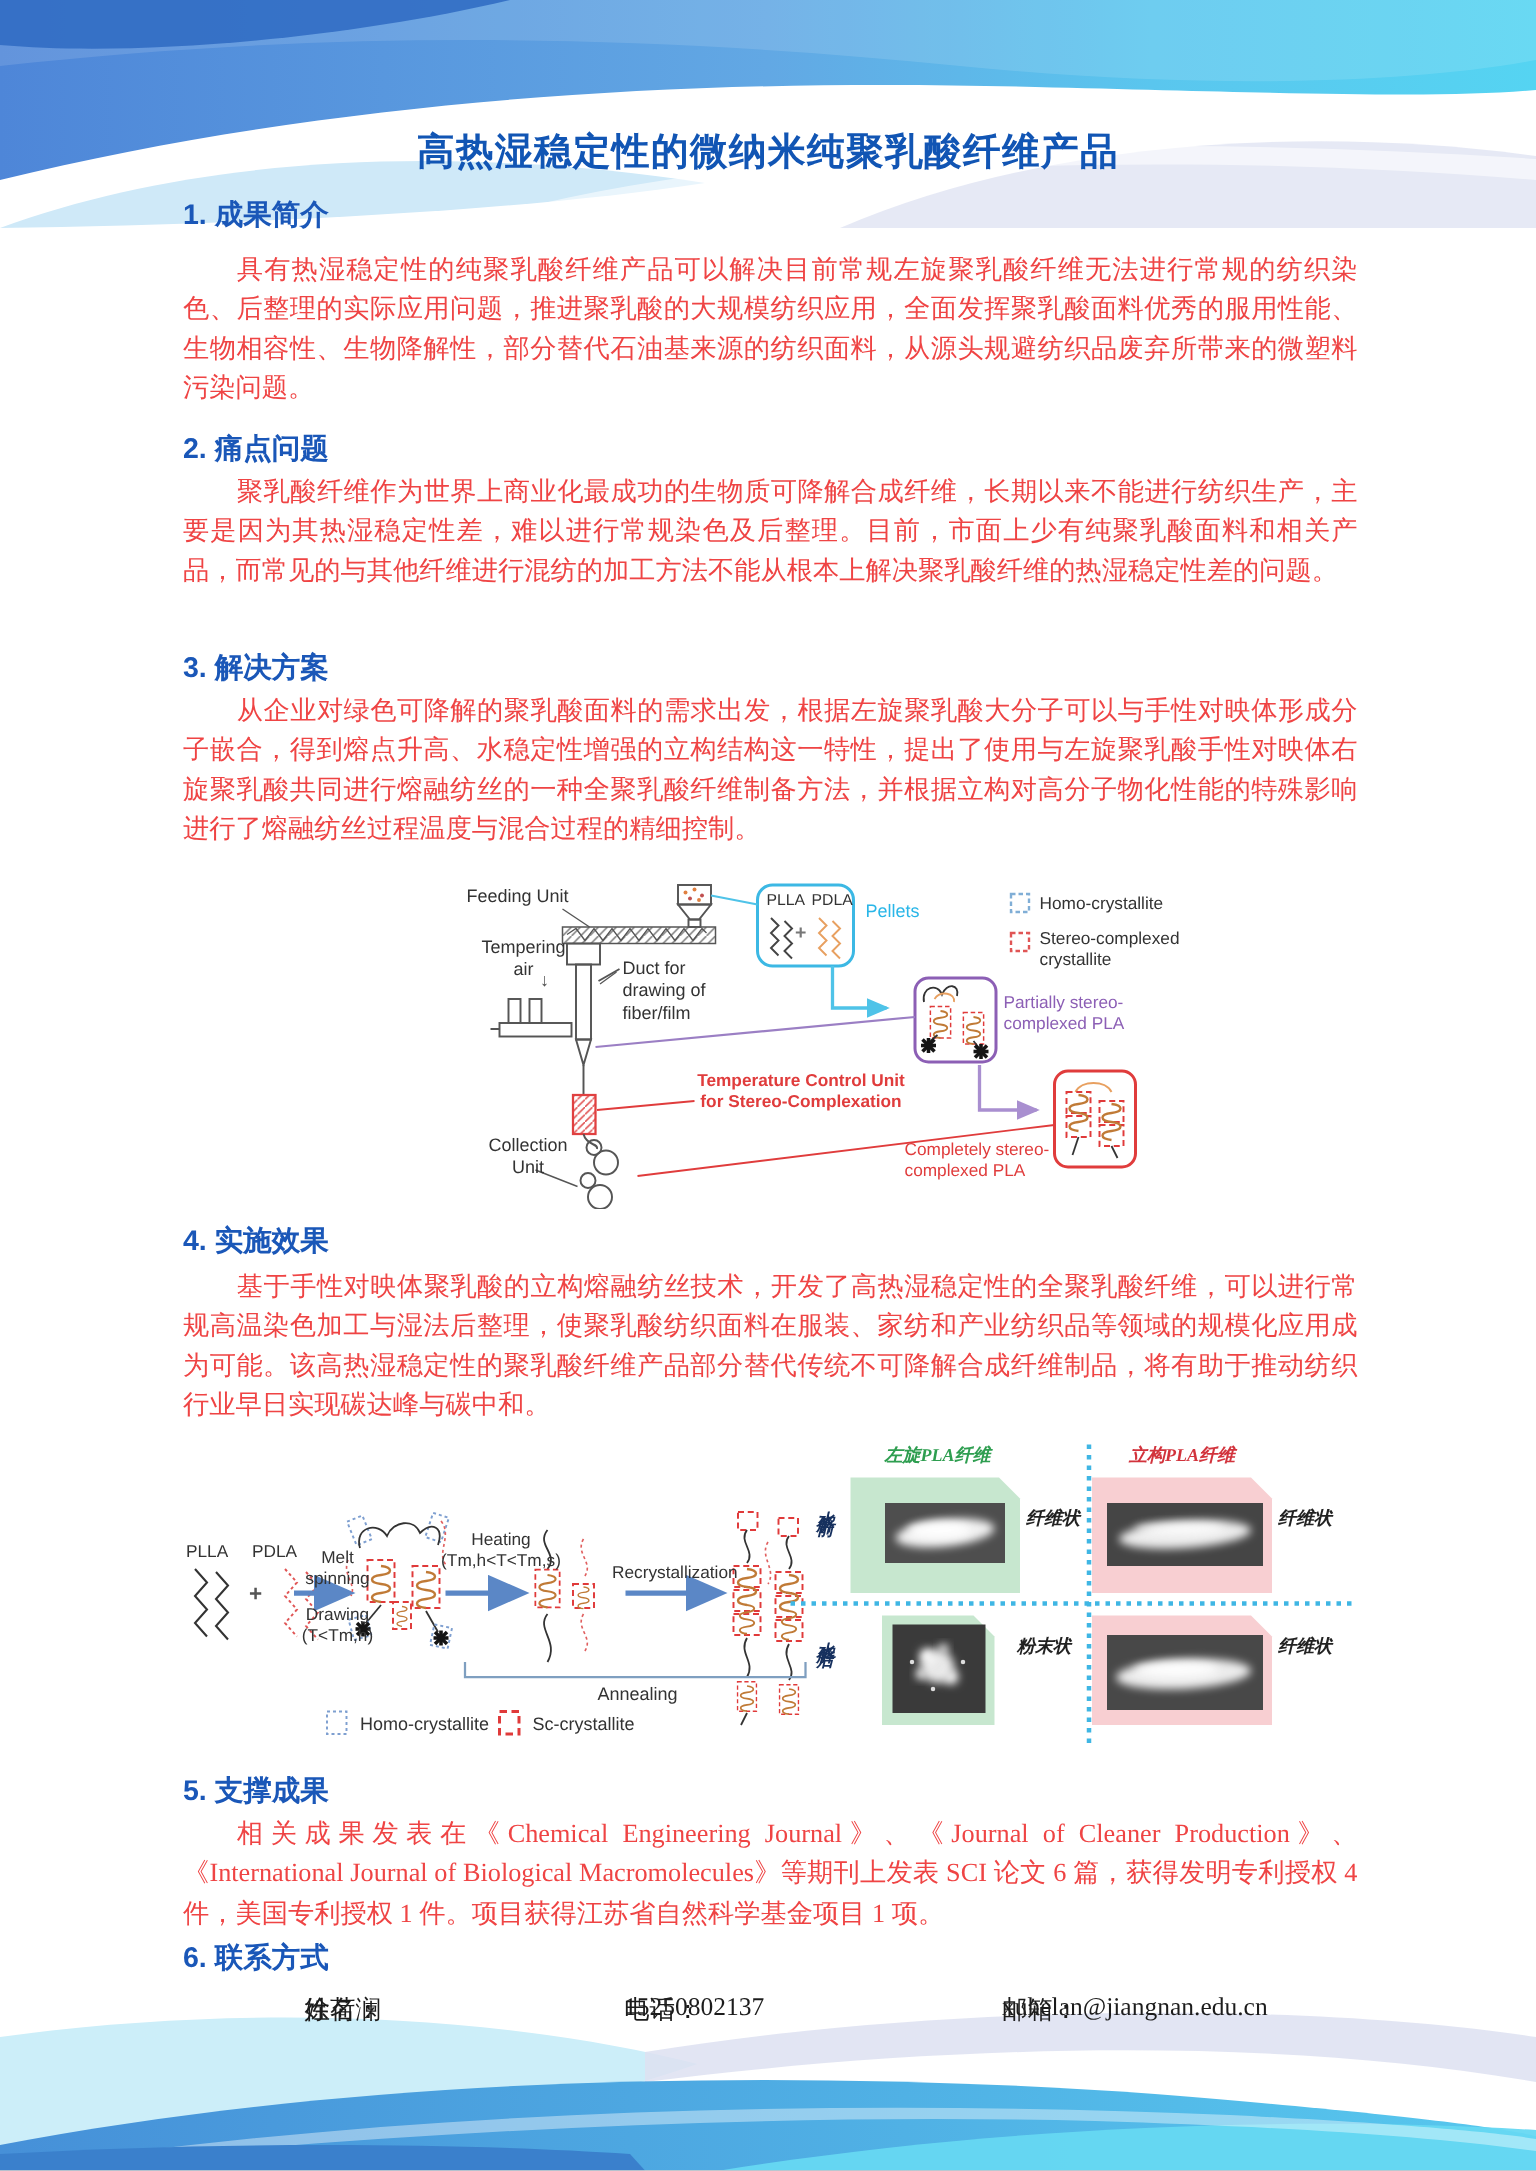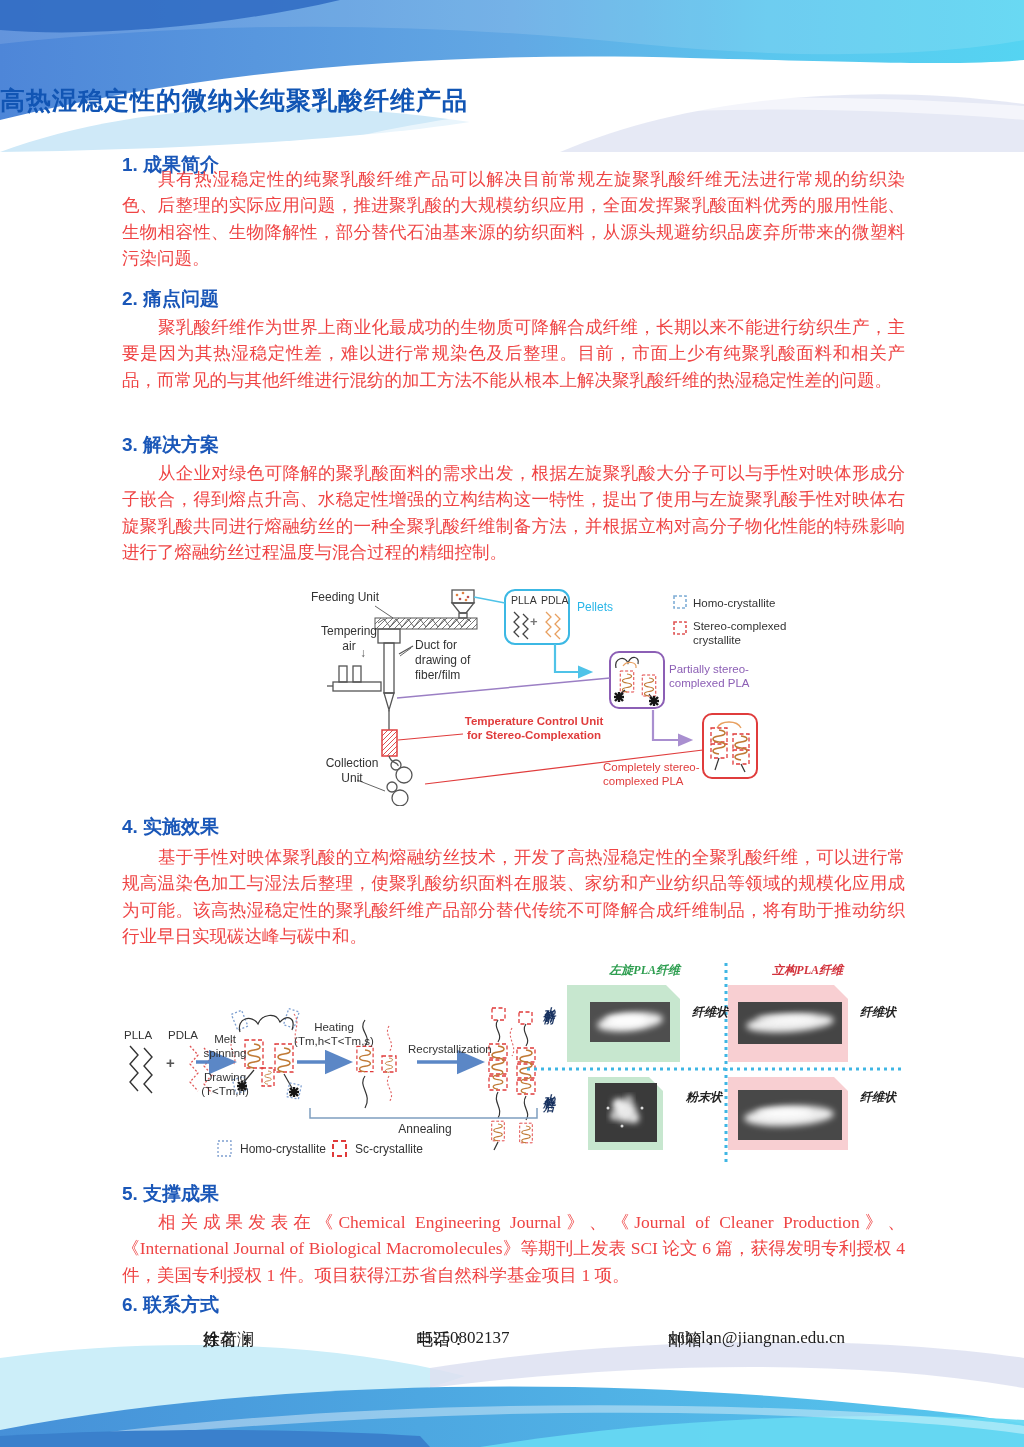--- a/index.html
+++ b/index.html
@@ -1,40 +1,40 @@
 <!DOCTYPE html>
 <html><head>
 <meta charset="utf-8">
 <style>
   html,body{margin:0;padding:0;background:#9aa0a6;}
   .page{position:relative;width:1024px;height:1447px;margin:0 auto;background:#ffffff;overflow:hidden;
         font-family:"Liberation Serif","DejaVu Serif",serif;color:#1c1c1c;}
   .abs{position:absolute;}
   svg{display:block;}
-  .title{position:absolute;left:0;right:0;top:84px;text-align:left;z-index:5;
+  .title{position:absolute;left:0;right:0;top:84px;text-align:center;z-index:5;
          font-family:"Liberation Sans","DejaVu Sans",sans-serif;font-weight:bold;
          font-size:25px;color:#1155b4;letter-spacing:1px;}
   .heading{position:absolute;left:122px;width:782px;z-index:2;
            font-family:"Liberation Sans","DejaVu Sans",sans-serif;font-weight:bold;
            font-size:19px;color:#1a57b8;}
   .body-text{position:absolute;left:122px;width:783px;z-index:2;
              font-size:17.5px;line-height:26.4px;text-align:justify;text-indent:2.05em;color:#ef4444;}
   .fig{position:absolute;z-index:2;}
   .f1-label{position:absolute;font-family:"Liberation Sans","DejaVu Sans",sans-serif;
             font-size:12px;line-height:1.25;color:#333;}
   .f2-label{position:absolute;font-family:"Liberation Sans","DejaVu Sans",sans-serif;
             font-size:11.5px;line-height:1.22;color:#333;}
   .center{text-align:center;}
   .red-note{color:#e03c3c;font-weight:bold;font-size:11.5px;}
   .purple-note{color:#8c5fb5;}
   .red-note2{color:#e03c3c;}
   .cyan-note{color:#29b6e8;}
   .ind-box{border:1.6px solid #e03c3c;font-weight:bold;font-size:9.5px;line-height:1.5;
            padding:5px 3px;text-align:center;color:#333;background:#fff;}
-  .kai{font-family:"Liberation Serif","DejaVu Serif",serif;font-style:italic;font-weight:bold;text-align:right;}
+  .kai{font-family:"Liberation Serif","DejaVu Serif",serif;font-style:italic;font-weight:bold;}
   .vert{writing-mode:vertical-rl;letter-spacing:3px;color:#16305e;font-size:11.5px;}
   .contact-row{position:absolute;left:122px;top:1328px;width:783px;height:26px;z-index:6;font-size:17px;}
   .contact-row span{position:absolute;top:0;white-space:nowrap;margin-left:24px;}
   .page-number{position:absolute;left:0;right:0;top:1360px;text-align:center;z-index:6;
                font-size:14.5px;color:#1d1d1d;}
   
   .mk{stroke:#555;fill:none;stroke-width:1.3;}
   .co{stroke:#c07a36;fill:none;stroke-width:1.6;}
   .rb{stroke:#e03a3a;fill:none;stroke-width:1.3;stroke-dasharray:4 2.5;}
   .bb{stroke:#7e9fd0;fill:none;stroke-width:1.3;stroke-dasharray:2 2;}
@@ -60,21 +60,21 @@
     <path d="M0,44 C220,20 420,22 640,44 C800,60 940,56 1024,40 L1024,0 L0,0 Z" fill="rgba(255,255,255,0.12)"></path>
     <path d="M0,0 L340,0 C230,26 90,38 0,30 Z" fill="#2e6ac2" opacity="0.85"></path>
     <path d="M0,120 C230,64 470,52 690,58 C860,62 960,66 1024,60 L1024,152 L0,152 Z" fill="#ffffff"></path>
     <path d="M560,152 C700,92 880,84 1024,104 L1024,152 Z" fill="#dde1f1" opacity="0.75"></path>
     <path d="M0,152 C130,104 300,96 470,122 C340,142 150,150 0,152 Z" fill="#cfe9f8"></path>
     <path d="M300,152 C480,96 760,88 1024,106 L1024,120 C780,100 520,108 340,152 Z" fill="rgba(255,255,255,0.55)"></path>
   </svg>
 
   <div class="title">高热湿稳定性的微纳米纯聚乳酸纤维产品</div>
 
-  <div class="heading" style="top:152px">1. 成果简介</div>
+  <div class="heading" style="top:130px">1. 成果简介</div>
   <div class="body-text" style="top:166px">具有热湿稳定性的纯聚乳酸纤维产品可以解决目前常规左旋聚乳酸纤维无法进行常规的纺织染色、后整理的实际应用问题，推进聚乳酸的大规模纺织应用，全面发挥聚乳酸面料优秀的服用性能、生物相容性、生物降解性，部分替代石油基来源的纺织面料，从源头规避纺织品废弃所带来的微塑料污染问题。</div>
 
   <div class="heading" style="top:286px">2. 痛点问题</div>
   <div class="body-text" style="top:314px">聚乳酸纤维作为世界上商业化最成功的生物质可降解合成纤维，长期以来不能进行纺织生产，主要是因为其热湿稳定性差，难以进行常规染色及后整理。目前，市面上少有纯聚乳酸面料和相关产品，而常见的与其他纤维进行混纺的加工方法不能从根本上解决聚乳酸纤维的热湿稳定性差的问题。</div>
 
   <div class="heading" style="top:432px">3. 解决方案</div>
   <div class="body-text" style="top:460px">从企业对绿色可降解的聚乳酸面料的需求出发，根据左旋聚乳酸大分子可以与手性对映体形成分子嵌合，得到熔点升高、水稳定性增强的立构结构这一特性，提出了使用与左旋聚乳酸手性对映体右旋聚乳酸共同进行熔融纺丝的一种全聚乳酸纤维制备方法，并根据立构对高分子物化性能的特殊影响进行了熔融纺丝过程温度与混合过程的精细控制。</div>
 
   <div class="fig" style="left:225px;top:588px;width:790px;height:218px">
     <svg class="abs" style="left:0;top:0" width="790" height="218" viewBox="0 0 790 218">

